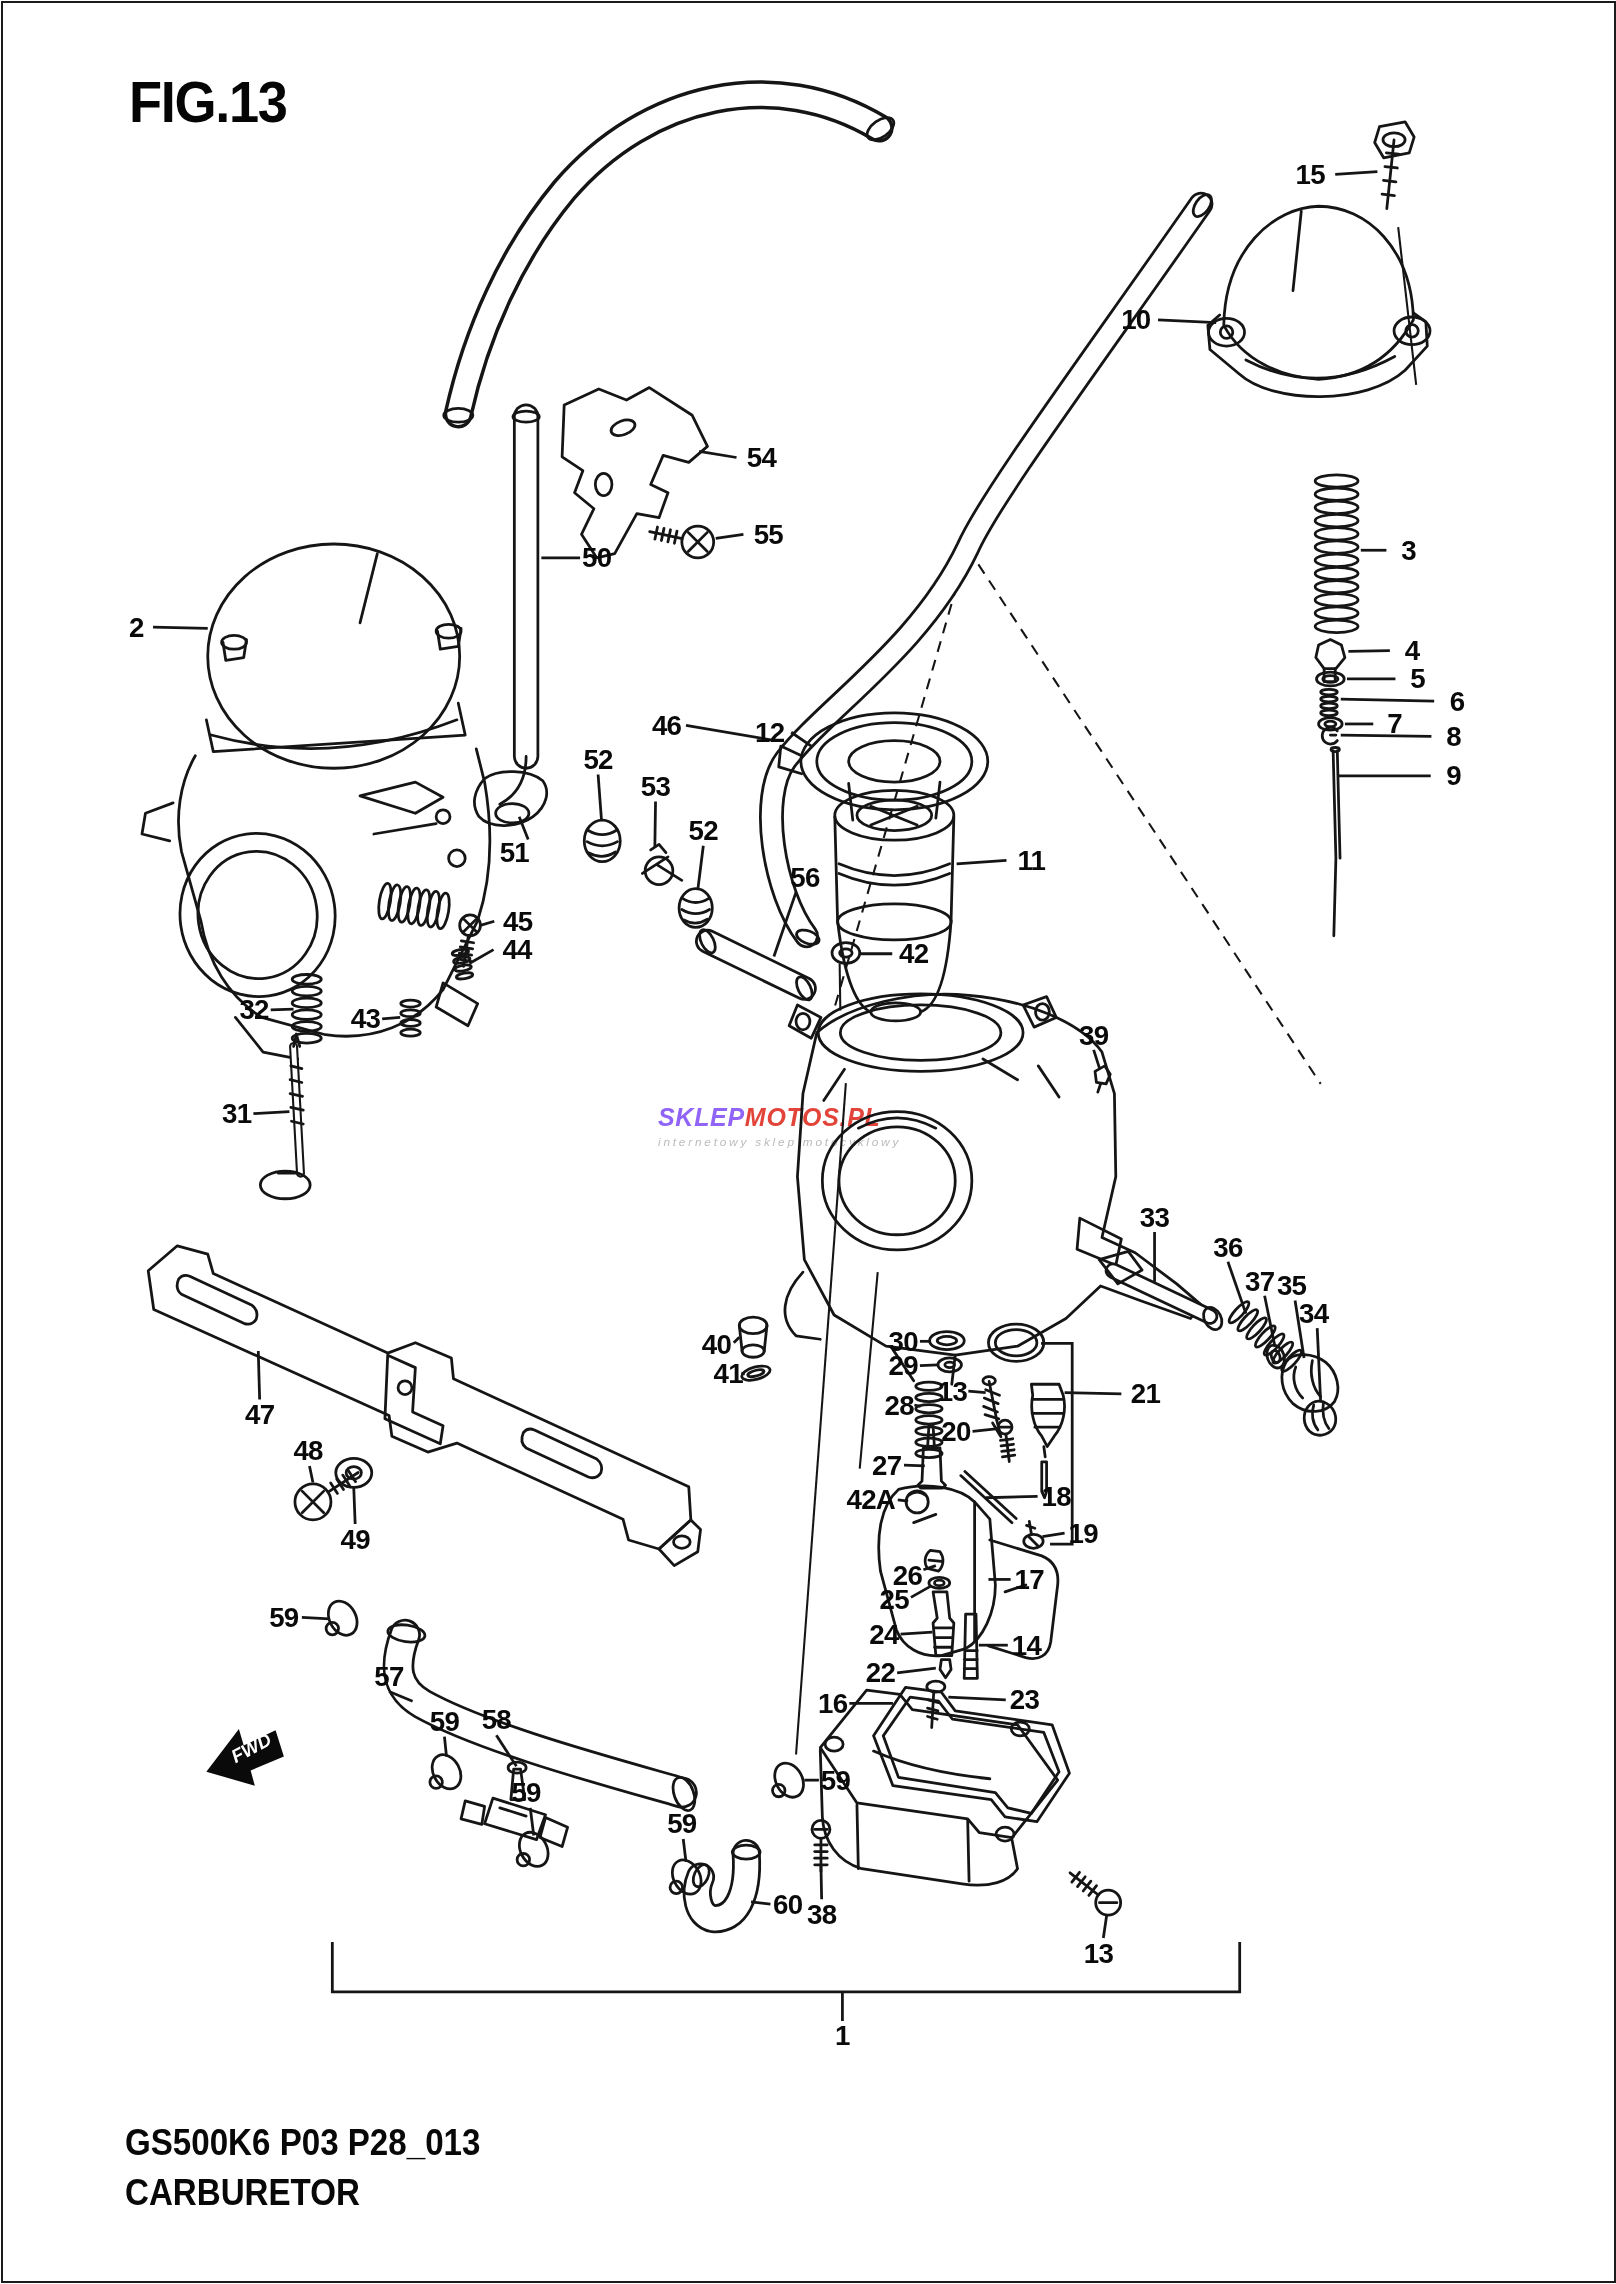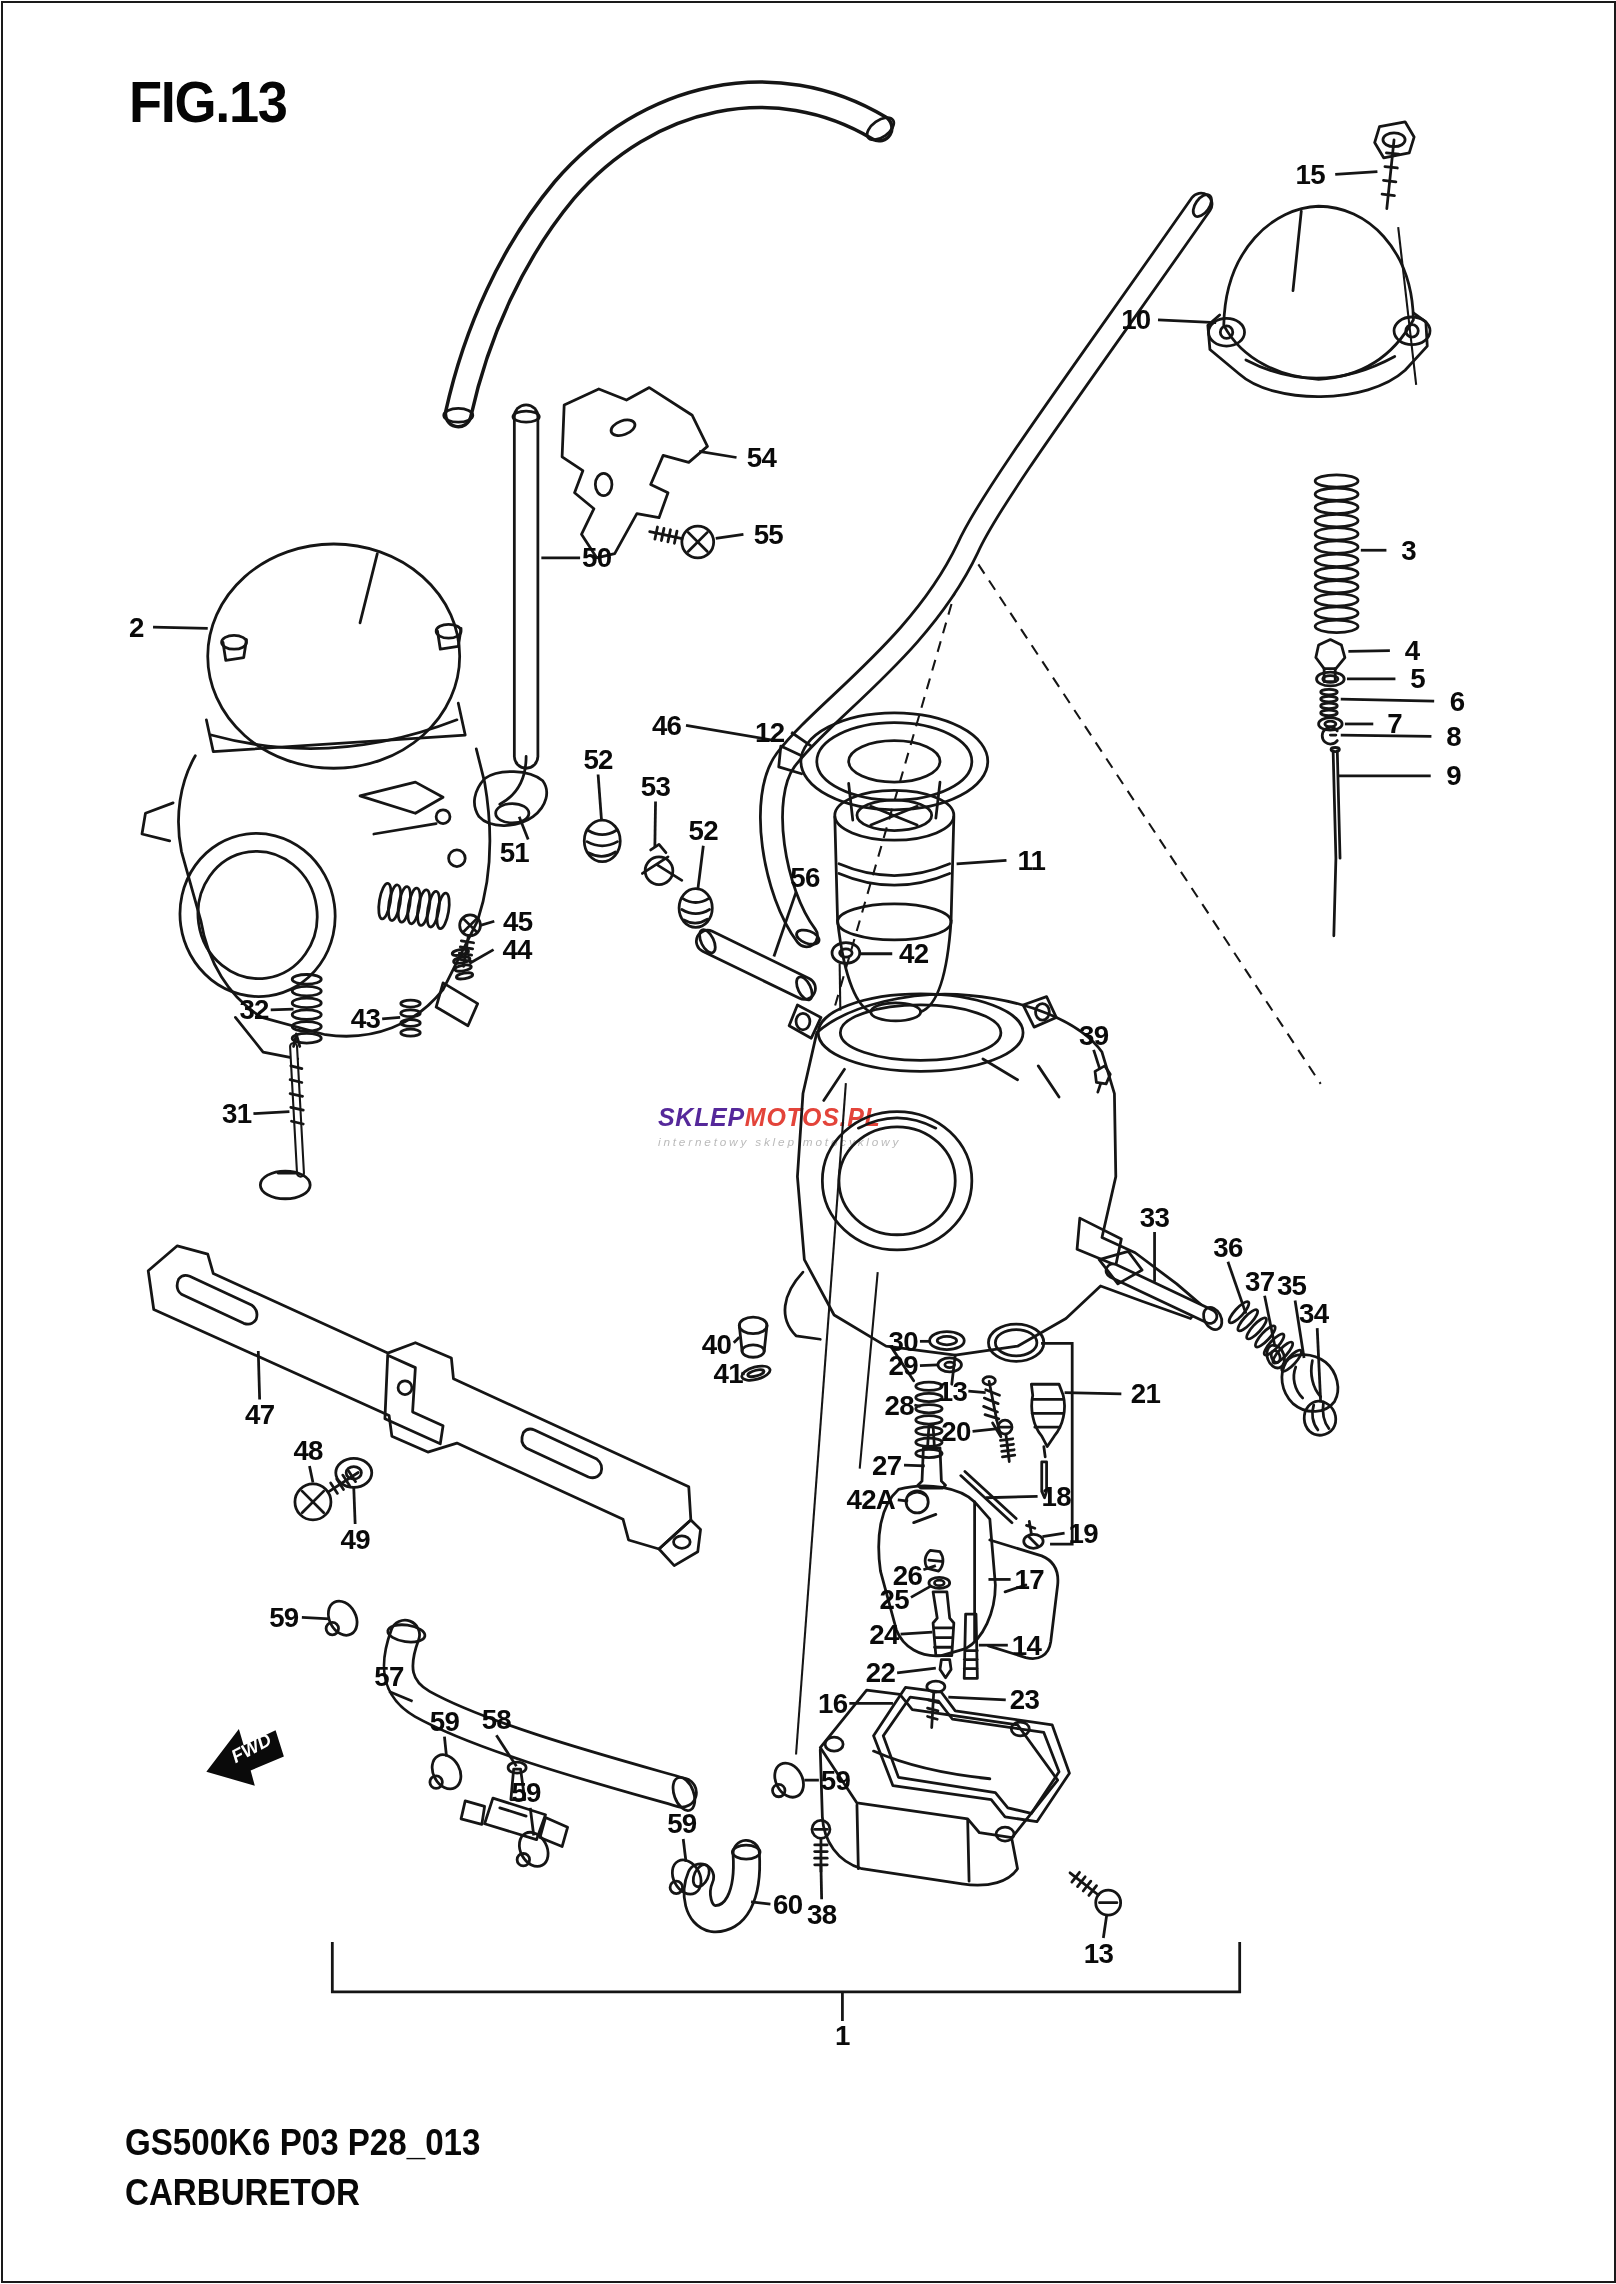--- a/index.html
+++ b/index.html
@@ -23,21 +23,21 @@
   text.fwd{font-family:"Liberation Sans",sans-serif;font-size:27px;font-weight:bold;font-style:italic;fill:#ffffff;}
 </style>
 </head>
 <body>
 
 <div id="page-frame"></div>
 
 <div id="fig-title">FIG.13</div>
 
 <div id="watermark">
-  <div class="wm1"><span id="wm-gray" style="color: #4c1d95;">SKLEP</span><span id="wm-red" style="color: rgb(226, 58, 48);">MOTOS.PL</span></div>
+  <div class="wm1"><span id="wm-gray" style="color: #8b5cf6;">SKLEP</span><span id="wm-red" style="color: rgb(226, 58, 48);">MOTOS.PL</span></div>
   <div class="wm2" id="wm-sub" style="color: rgb(183, 183, 183);">internetowy sklep motocyklowy</div>
 </div>
 
 <svg id="diagram" width="1617" height="2284" viewBox="0 0 2336 3300">
 
   <g>
     <path class="thin" d="M2020,328 L2046,556"></path>
     <path class="thin dash" d="M1398,792 L1205,1458"></path>
     <path class="thin dash" d="M1398,792 L1908,1566"></path>
     <path class="thin" d="M1213,1392 L1214,1460"></path>

